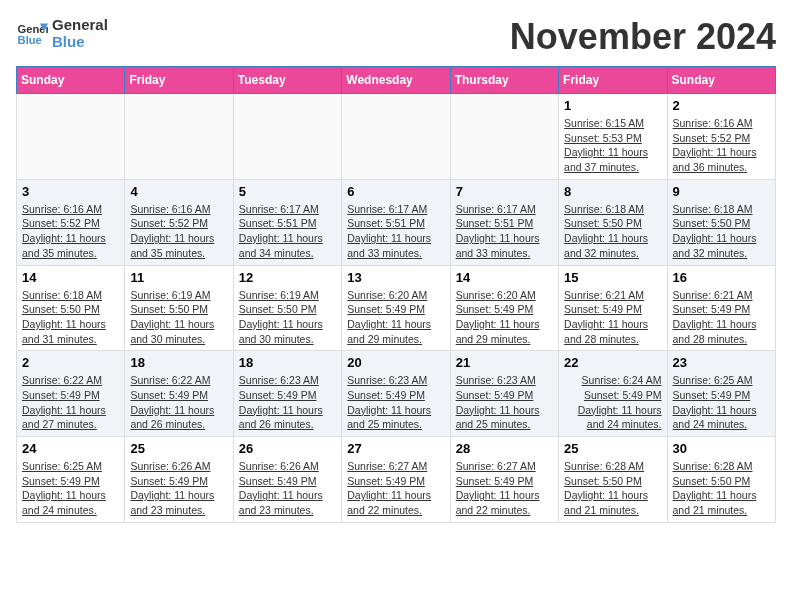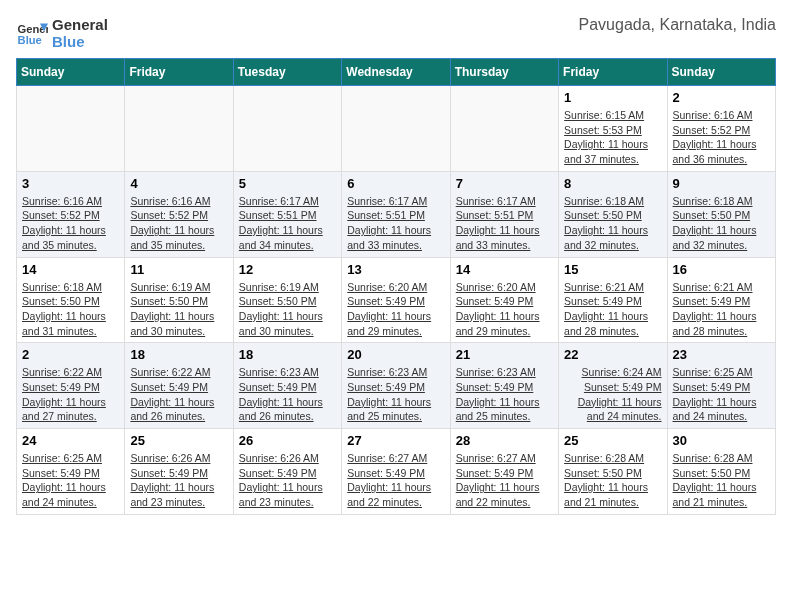--- a/index.html
+++ b/index.html
@@ -36,21 +36,21 @@
     .location {
       font-size: 16px;
       color: #555;
     }
     table {
       width: 100%;
       border-collapse: collapse;
       font-size: 11px;
     }
     thead tr {
-      background: #0f766e;
+      background: #ec4899;
       color: #fff;
     }
     thead th {
       padding: 6px 4px;
       text-align: left;
       font-weight: bold;
       font-size: 12px;
       border: 1px solid #3a80c9;
     }
     tbody tr {
@@ -93,21 +93,21 @@
       <text x="2" y="20" font-size="14" font-weight="bold" fill="#333">General</text>
       <text x="2" y="34" font-size="14" font-weight="bold" fill="#4a90d9">Blue</text>
       <polygon points="30,8 40,8 35,18" fill="#4a90d9"></polygon>
     </svg>
     <div>
       <div style="font-size:15px;font-weight:bold;color:#333;">General</div>
       <div style="font-size:15px;font-weight:bold;color:#4a90d9;">Blue</div>
     </div>
   </div>
   <div class="title-area">
-    <div class="location">Pavugada, Karnataka, India</div>
+    <div class="month-title">November 2024</div>
   </div>
 </div>
 
 <table>
   <thead>
     <tr>
     <th>Sunday</th>
         <th>Friday</th>
         <th>Tuesday</th>
         <th>Wednesday</th>

